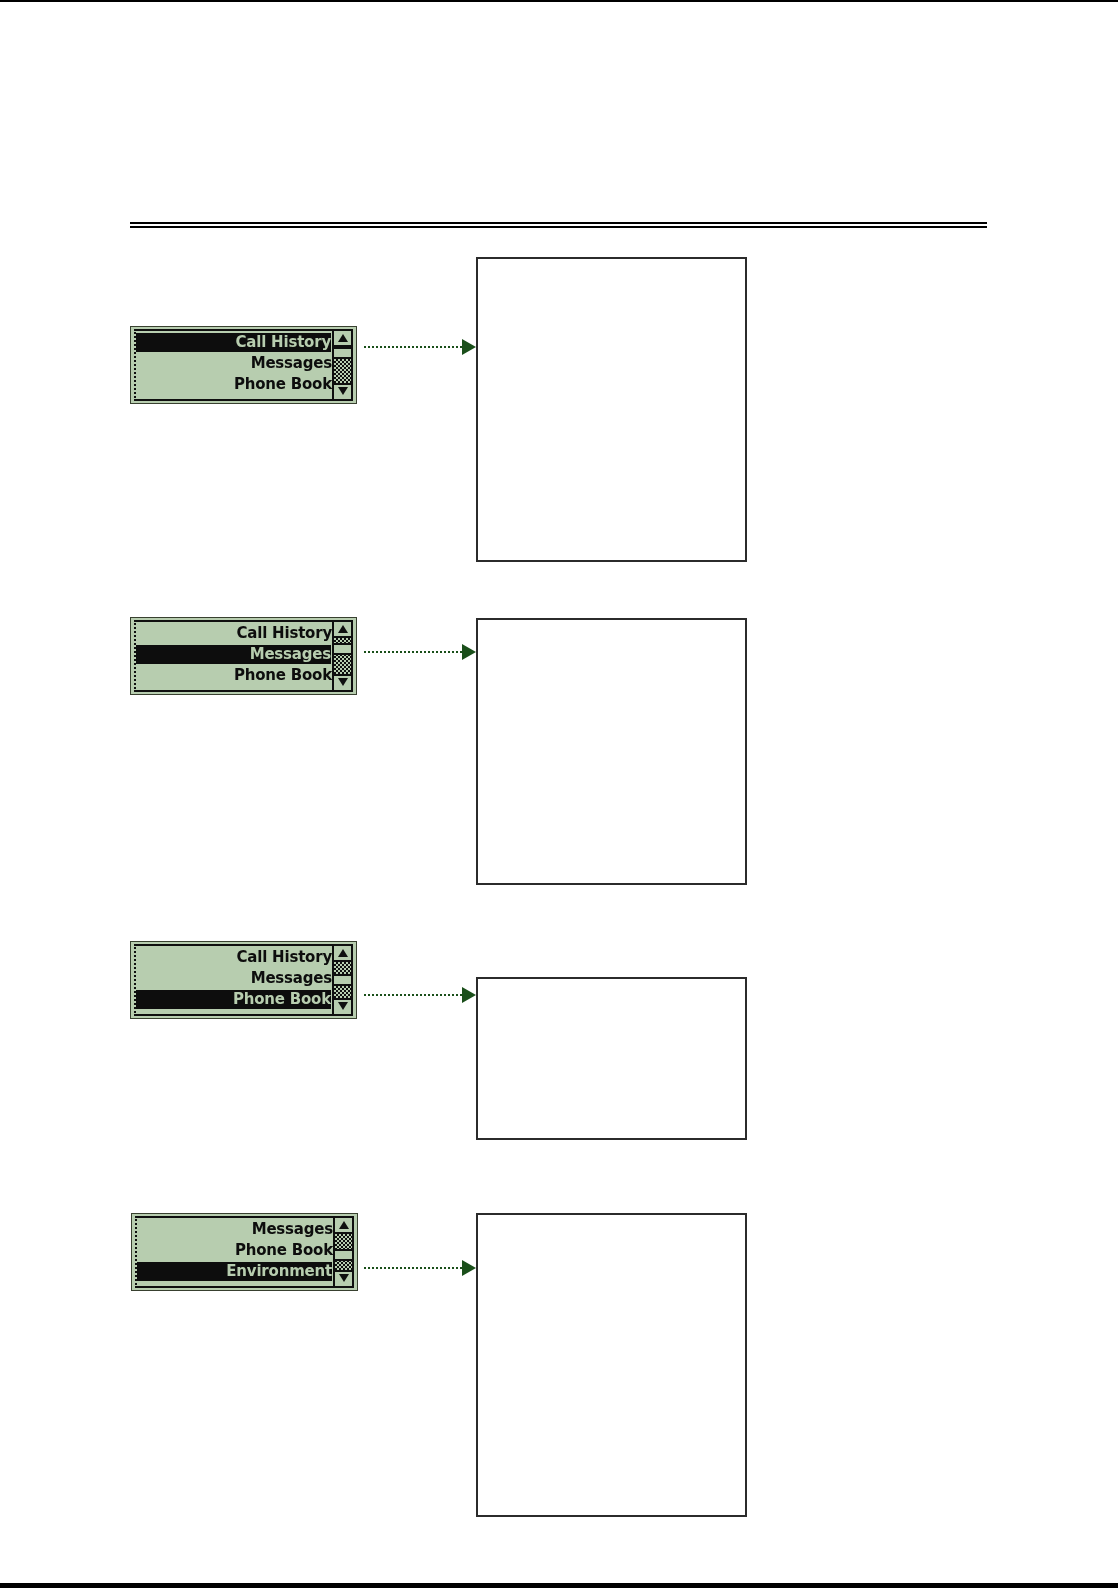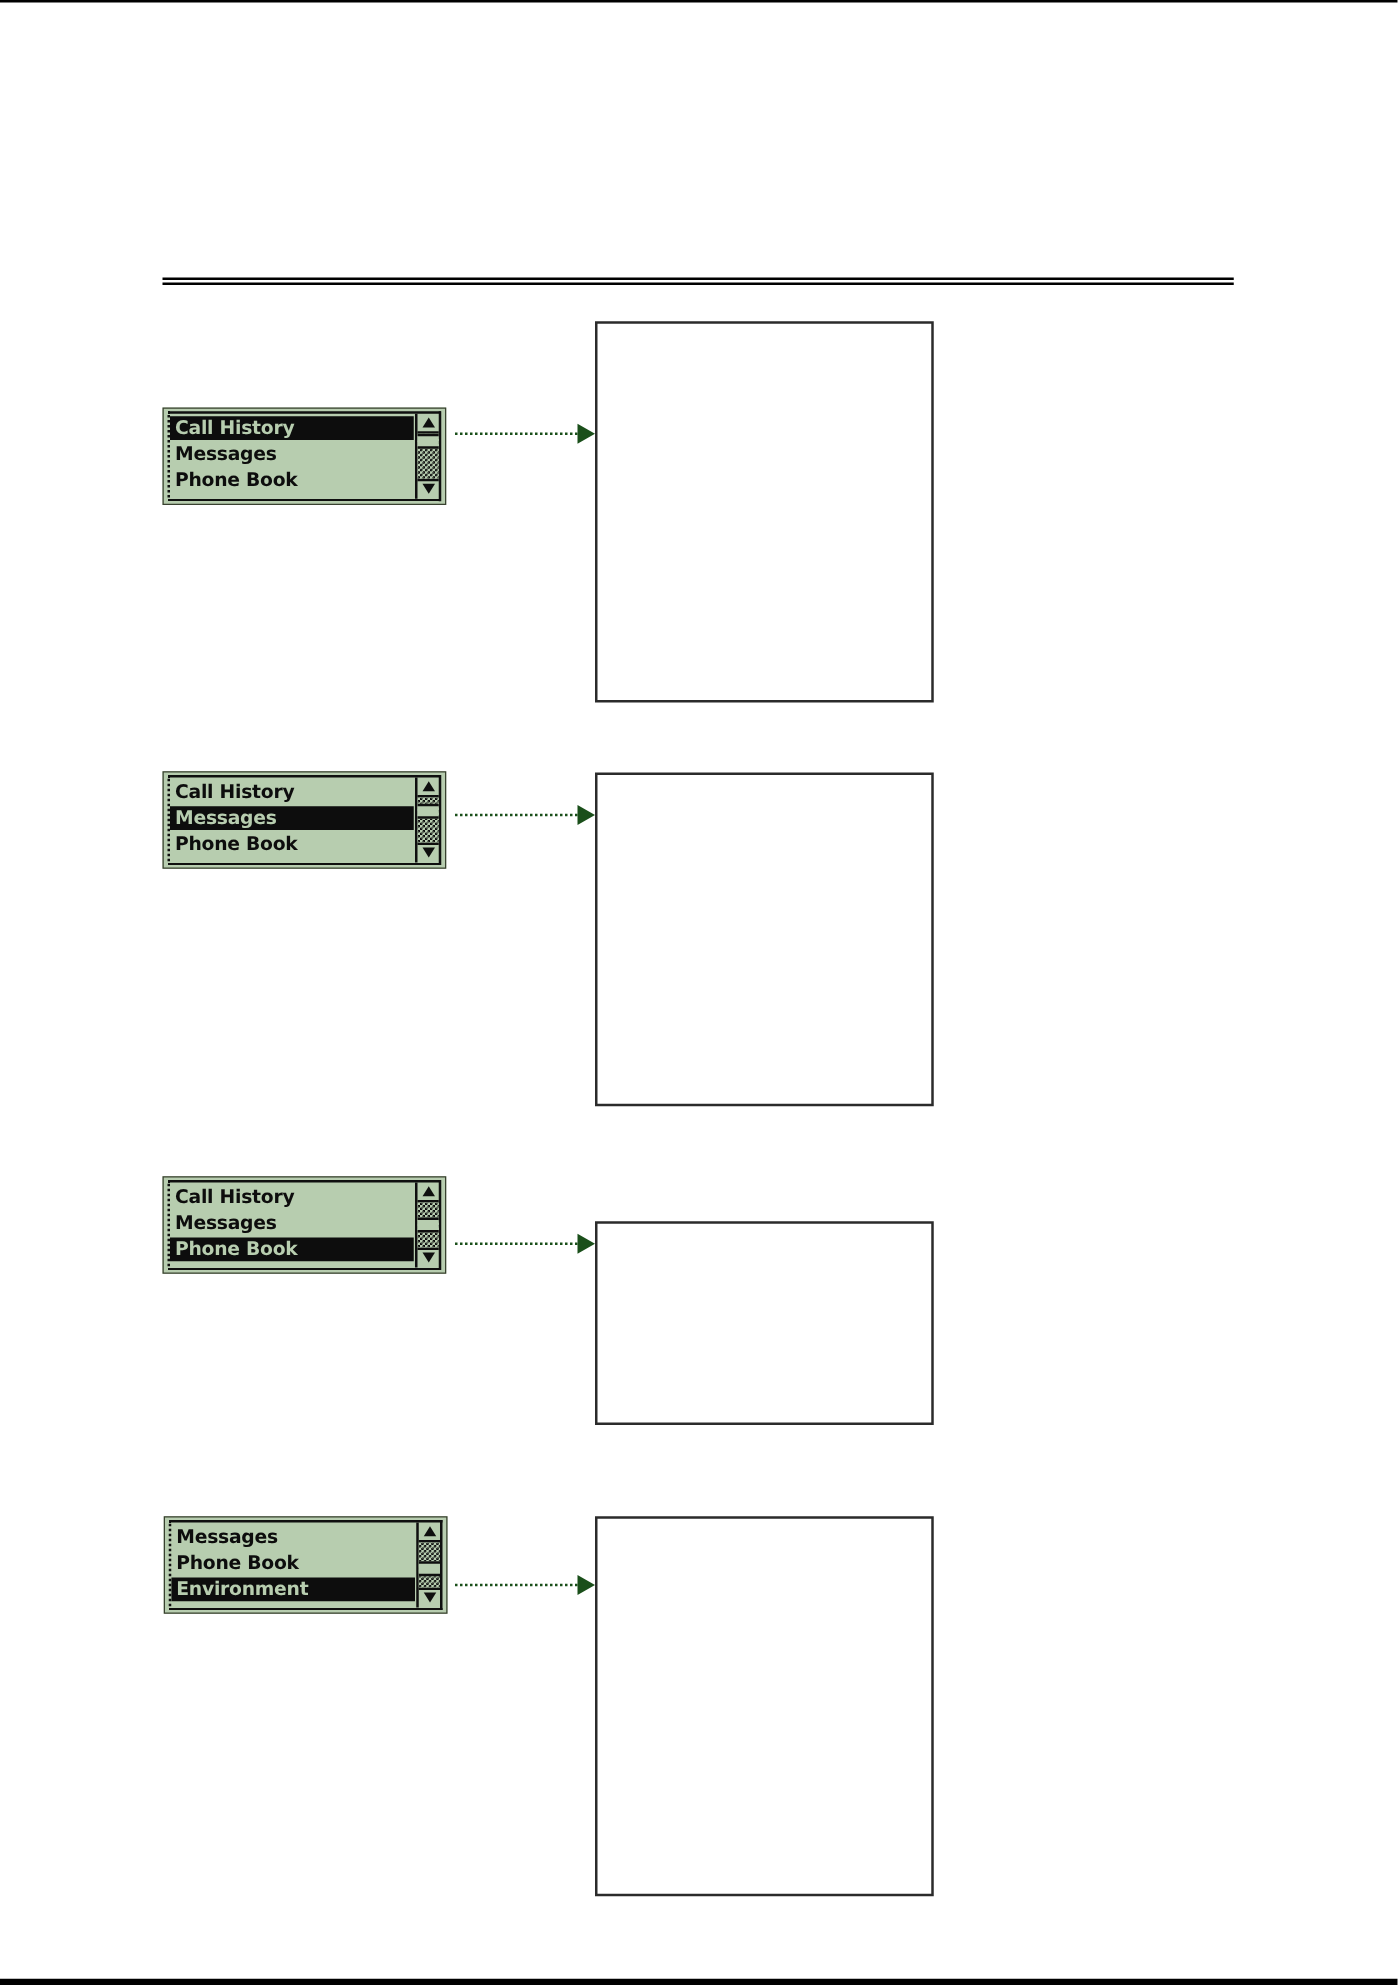--- a/index.html
+++ b/index.html
@@ -22,21 +22,21 @@
   
   .lcd {
     position:absolute; width:227px; height:78px;
     background:#b7cdaf; border:1px solid #38402f; box-sizing:border-box;
   }
   .lcd-frame {
     position:absolute; top:2px; bottom:2px; left:3px; right:3px;
     border:2px solid #0f0f0f; border-left-style:dotted;
     display:flex;
   }
-  .menu { flex:1 1 auto; padding-top:2px; overflow:hidden; }
+  .menu { flex:1 1 auto; padding-top:2px; overflow:hidden;text-align:right; }
   .menu-row {
     height:19px; line-height:19px; margin-bottom:2px; padding-left:4px;
     font-size:15px; font-weight:bold; letter-spacing:-0.2px;
     color:#0d0d0d; white-space:nowrap;
   }
   .menu-row.hl { background:#0d0d0d; color:#b7cdaf; margin-right:1px; }
 
   .sb {
     flex:0 0 17px; width:17px; border-left:2px solid #0f0f0f;
     display:flex; flex-direction:column;

